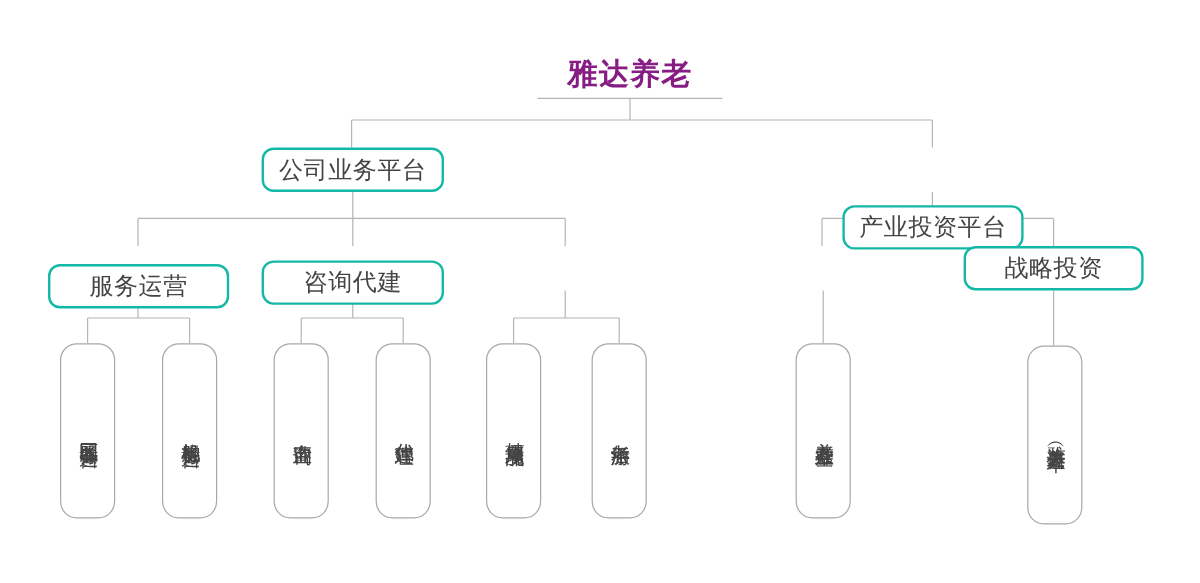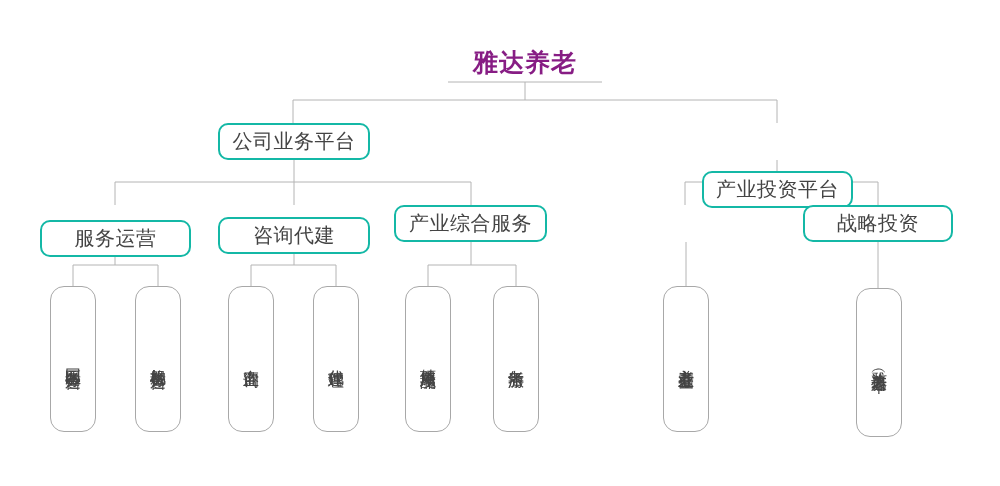--- a/index.html
+++ b/index.html
@@ -86,21 +86,20 @@
              M878 242 V288" fill="none" stroke="#b4b4b4" stroke-width="1"></path>
   </svg>
 
   <div class="chart-title">雅达养老</div>
 
   <div class="hbox" style="left:218px; top:123px; width:152px;">公司业务平台</div>
   <div class="hbox" style="left:702px; top:123px; width:151px;margin-top:48px;">产业投资平台</div>
 
   <div class="hbox" style="left:40px; top:205px; width:151px;margin-top:15px;">服务运营</div>
   <div class="hbox" style="left:218px; top:205px; width:152px;margin-top:12px;">咨询代建</div>
-  <div class="hbox" style="left:394px; top:205px; width:153px;">产业综合服务</div>
   <div class="hbox" style="left:803px; top:205px; width:150px;">战略投资</div>
 
   <div class="vbox" style="left:50px; top:286px;">
     <span>园区服务运营</span>
   </div>
   <div class="vbox" style="left:135px; top:286px;">
     <span>机构服务运营</span>
   </div>
   <div class="vbox" style="left:228px; top:286px;">
     <span>产业咨询</span>

